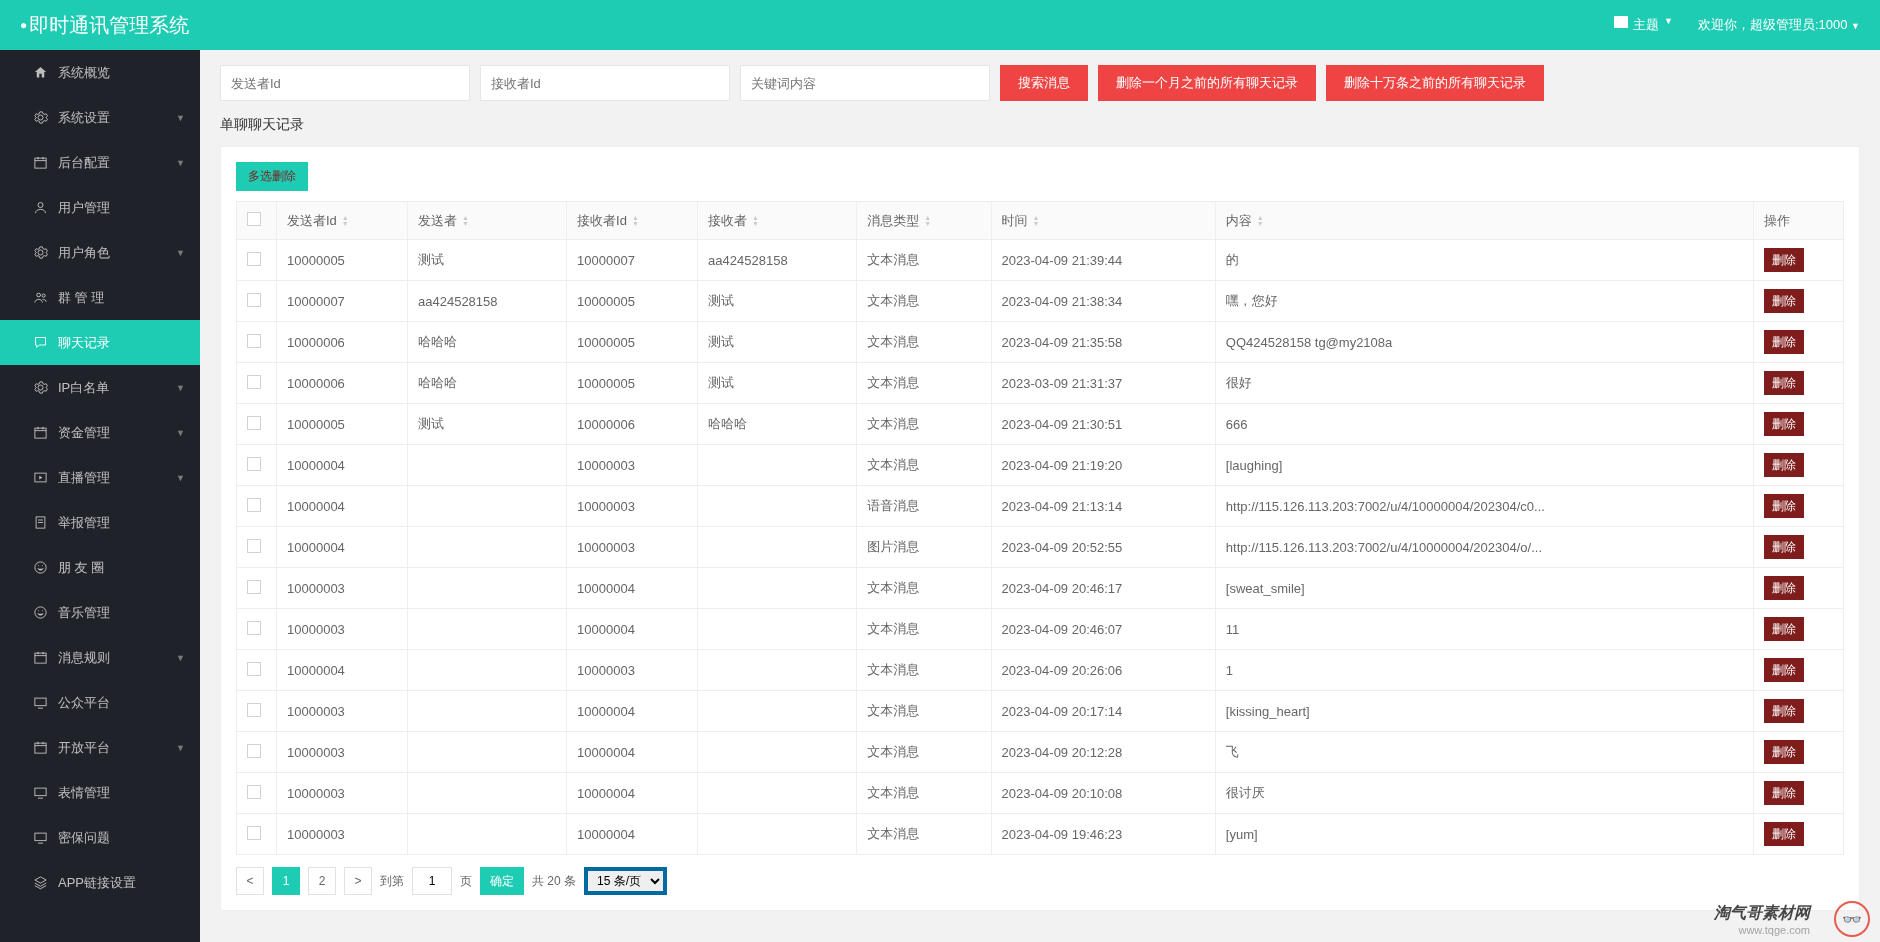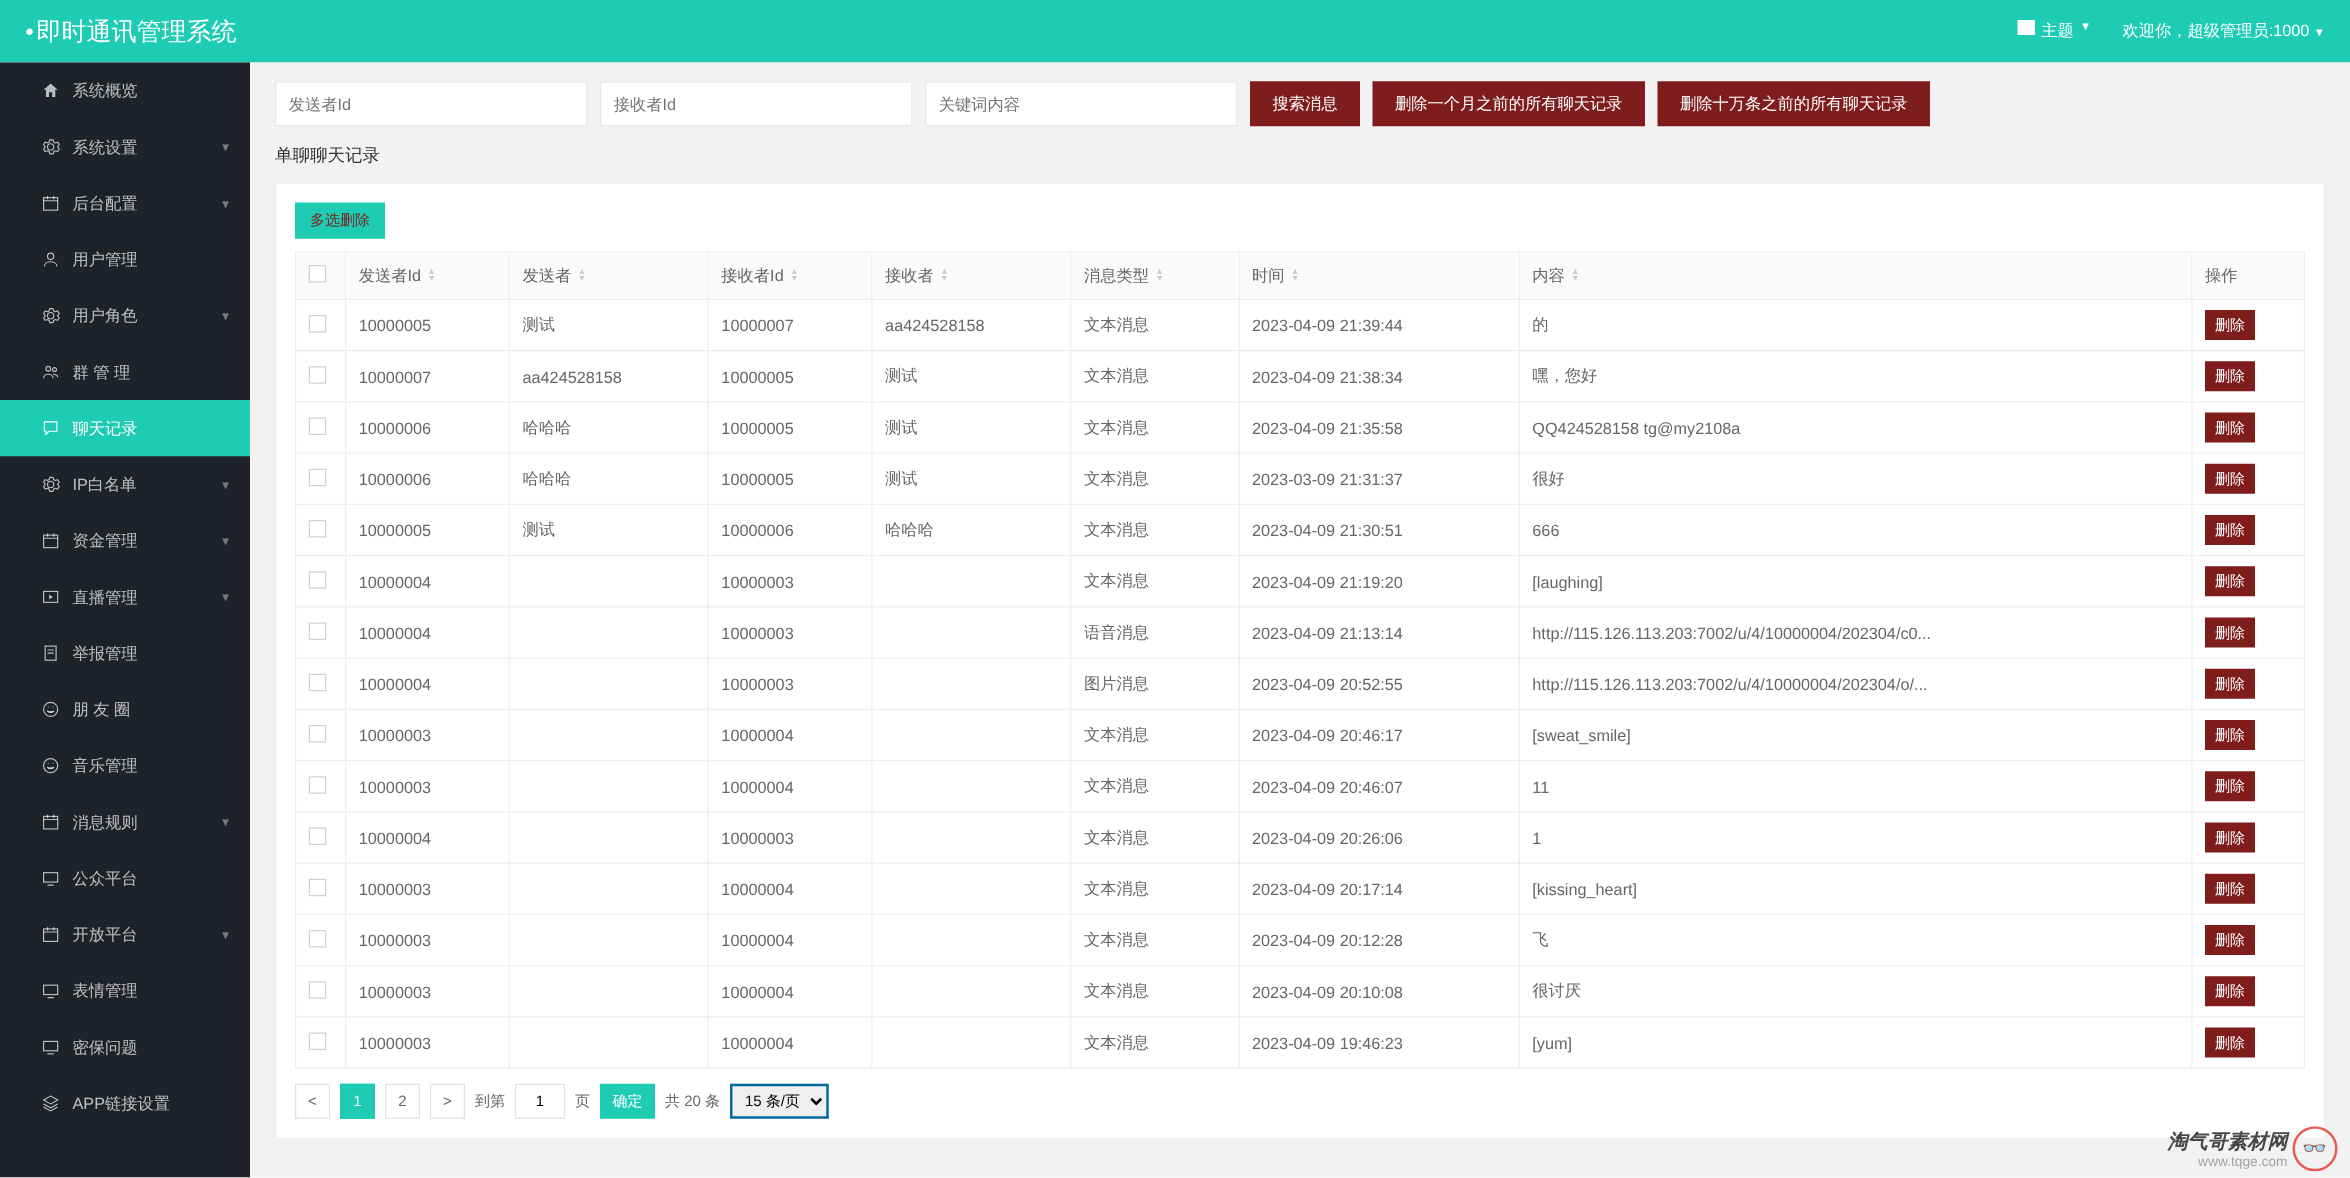--- a/index.html
+++ b/index.html
@@ -13,40 +13,40 @@
 .dropdown-arrow { font-size: 9px; }
 .container { display: flex; height: calc(100vh - 50px); }
 .sidebar { width: 200px; background: #20222a; color: rgba(255,255,255,0.7); overflow-y: auto; flex-shrink: 0; }
 .sidebar-item { display: flex; align-items: center; padding: 0 32px; height: 45px; cursor: pointer; position: relative; font-size: 13px; }
 .sidebar-item.active { background: #1dccb3; color: #fff; }
 .sidebar-item .icon { width: 16px; margin-right: 10px; display: inline-flex; align-items: center; justify-content: center; }
 .sidebar-item .arrow { position: absolute; right: 15px; font-size: 9px; color: rgba(255,255,255,0.4); }
 .main { flex: 1; overflow: auto; padding: 15px 20px; background: #f2f2f2; }
 .search-bar { display: flex; gap: 10px; margin-bottom: 15px; align-items: center; }
 .search-input { height: 36px; border: 1px solid #e6e6e6; padding: 0 10px; font-size: 13px; width: 250px; background: #fff; }
-.btn { height: 36px; padding: 0 18px; border: none; cursor: pointer; font-size: 13px; background: #7f1d1d; color: #fff; }
+.btn { height: 36px; padding: 0 18px; border: none; cursor: pointer; font-size: 13px; background: #ef4444; color: #fff; }
 .btn-danger { background: #7f1d1d; color: #fff; }
 .btn-sm { height: 24px; padding: 0 8px; font-size: 12px; line-height: 24px; }
 .section-title { font-size: 14px; margin-bottom: 12px; color: #333; }
 .card { background: #fff; padding: 15px; border: 1px solid #eee; }
 .multi-del { background: #1dccb3; color: #7f1d1d; padding: 6px 12px; border: none; cursor: pointer; font-size: 12px; margin-bottom: 10px; }
 .table { width: 100%; border-collapse: collapse; background: #fff; }
 .table th, .table td { border: 1px solid #eee; padding: 8px 10px; text-align: left; font-size: 13px; height: 38px; }
 .table th { background: #fafafa; font-weight: normal; color: #666; position: relative; }
 .table td { color: #666; }
 .checkbox { width: 14px; height: 14px; border: 1px solid #d2d2d2; display: inline-block; cursor: pointer; background: #fff; }
 .sort-arrows { display: inline-flex; flex-direction: column; margin-left: 5px; font-size: 7px; line-height: 6px; color: #ccc; vertical-align: middle; }
 .content-cell { max-width: 350px; overflow: hidden; text-overflow: ellipsis; white-space: nowrap; }
 .pagination { display: flex; align-items: center; gap: 8px; margin-top: 12px; font-size: 12px; color: #666; }
 .page-btn { min-width: 28px; height: 28px; border: 1px solid #e2e2e2; background: #fff; display: inline-flex; align-items: center; justify-content: center; cursor: pointer; font-size: 12px; }
 .page-btn.active { background: #1dccb3; color: #fff; border-color: #1dccb3; }
 .page-input { width: 40px; height: 28px; border: 1px solid #e2e2e2; text-align: center; font-size: 12px; }
 .page-confirm { height: 28px; padding: 0 10px; background: #1dccb3; color: #fff; border: none; cursor: pointer; font-size: 12px; }
-.page-select { height: 28px; border: 2px solid #0369a1; font-size: 12px; padding: 0 5px; text-align: right; }
-.watermark { position: fixed; right: 10px; bottom: 5px; display: flex; align-items: center; gap: 4px; opacity: 0.9; }
+.page-select { height: 28px; border: 4px solid #0369a1; font-size: 12px; padding: 0 5px; }
+.watermark { position: fixed; right: 10px; bottom: 5px; display: flex; align-items: center; gap: 24px; opacity: 0.9; }
 .watermark-text { text-align: right; }
 .watermark-text .t1 { font-size: 16px; font-weight: bold; color: #333; font-style: italic; }
 .watermark-text .t2 { font-size: 11px; color: #999; }
 .watermark-logo { width: 36px; height: 36px; border: 2px solid #e74c3c; border-radius: 50%; display: flex; align-items: center; justify-content: center; color: #e74c3c; font-size: 16px; }
 .col-check { width: 40px; text-align: center; }
 .col-action { width: 90px; }
 svg { width: 15px; height: 15px; fill: currentColor; }
 </style>
 </head>
 <body>

